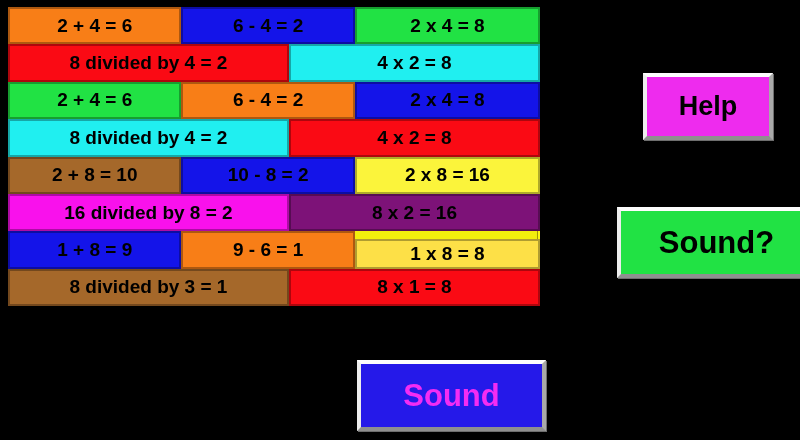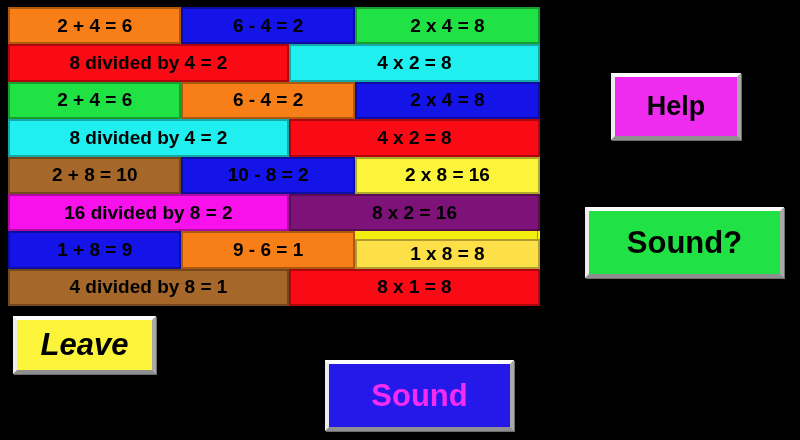--- a/index.html
+++ b/index.html
@@ -14,21 +14,21 @@
   .row{flex:1;display:flex;}
   .cell{display:flex;align-items:center;justify-content:center;
         font-weight:bold;font-size:19px;color:#000;box-sizing:border-box;
         box-shadow:inset 0 0 0 2px rgba(0,0,0,0.30);
         white-space:nowrap;overflow:hidden;}
 
   
   .btn{position:absolute;display:flex;align-items:center;justify-content:center;
        font-family:"Liberation Sans","DejaVu Sans",sans-serif;font-weight:bold;color:#000;
        border:4px solid;border-color:#fdfdfd #a9a9a9 #8f8f8f #ededed;
-       box-shadow:1px 1px 0 #6e6e6e;box-sizing:border-box;cursor:pointer;padding:0;}
+       box-shadow:1px 1px 0 #6e6e6e;box-sizing:border-box;cursor:pointer;padding:0;margin-left:32px;}
   .btn-help  {left:611px;top:73px; width:130px;height:67px;background:#EE2BEE;font-size:27px;}
   .btn-sound {left:585px;top:207px;width:199px;height:71px;background:#21E244;font-size:31px;}
   .btn-leave {left:13px; top:316px;width:143px;height:58px;background:#FBF43B;font-size:31px;
               font-style:italic;}
   .btn-resume{left:325px;top:360px;width:189px;height:71px;background:#2519E9;font-size:31px;
               color:#F32CF3;}
 </style>
 </head>
 <body>
 
@@ -62,24 +62,23 @@
         <div class="row">
           <div class="cell" style="background: rgb(249, 17, 236); width: 52.8%;">16 divided by 8 = 2</div>
           <div class="cell" style="background: rgb(125, 18, 120); width: 47.2%;">8 x 2 = 16</div>
         </div>
         <div class="row">
           <div class="cell" style="background: rgb(20, 20, 233); width: 32.6%;">1 + 8 = 9</div>
           <div class="cell" style="background: rgb(248, 126, 23); width: 32.6%;">9 - 6 = 1</div>
           <div class="cell" style="background: #fde047; width: 34.8%; margin-top: 8px;">1 x 8 = 8</div>
         </div>
         <div class="row">
-          <div class="cell" style="background: rgb(165, 104, 42); width: 52.8%;">4 divided by 8 = 1</div>
+          <div class="cell" style="background: rgb(165, 104, 42); width: 52.8%;">8 divided by 3 = 1</div>
           <div class="cell" style="background: rgb(250, 10, 20); width: 47.2%;">8 x 1 = 8</div>
         </div>
       </div>
   </div>
 
   <button class="btn btn-help">Help</button>
   <button class="btn btn-sound">Sound?</button>
-  <button class="btn btn-leave">Leave</button>
   <button class="btn btn-resume">Sound</button>
 
 </div>
 
 </body></html>

